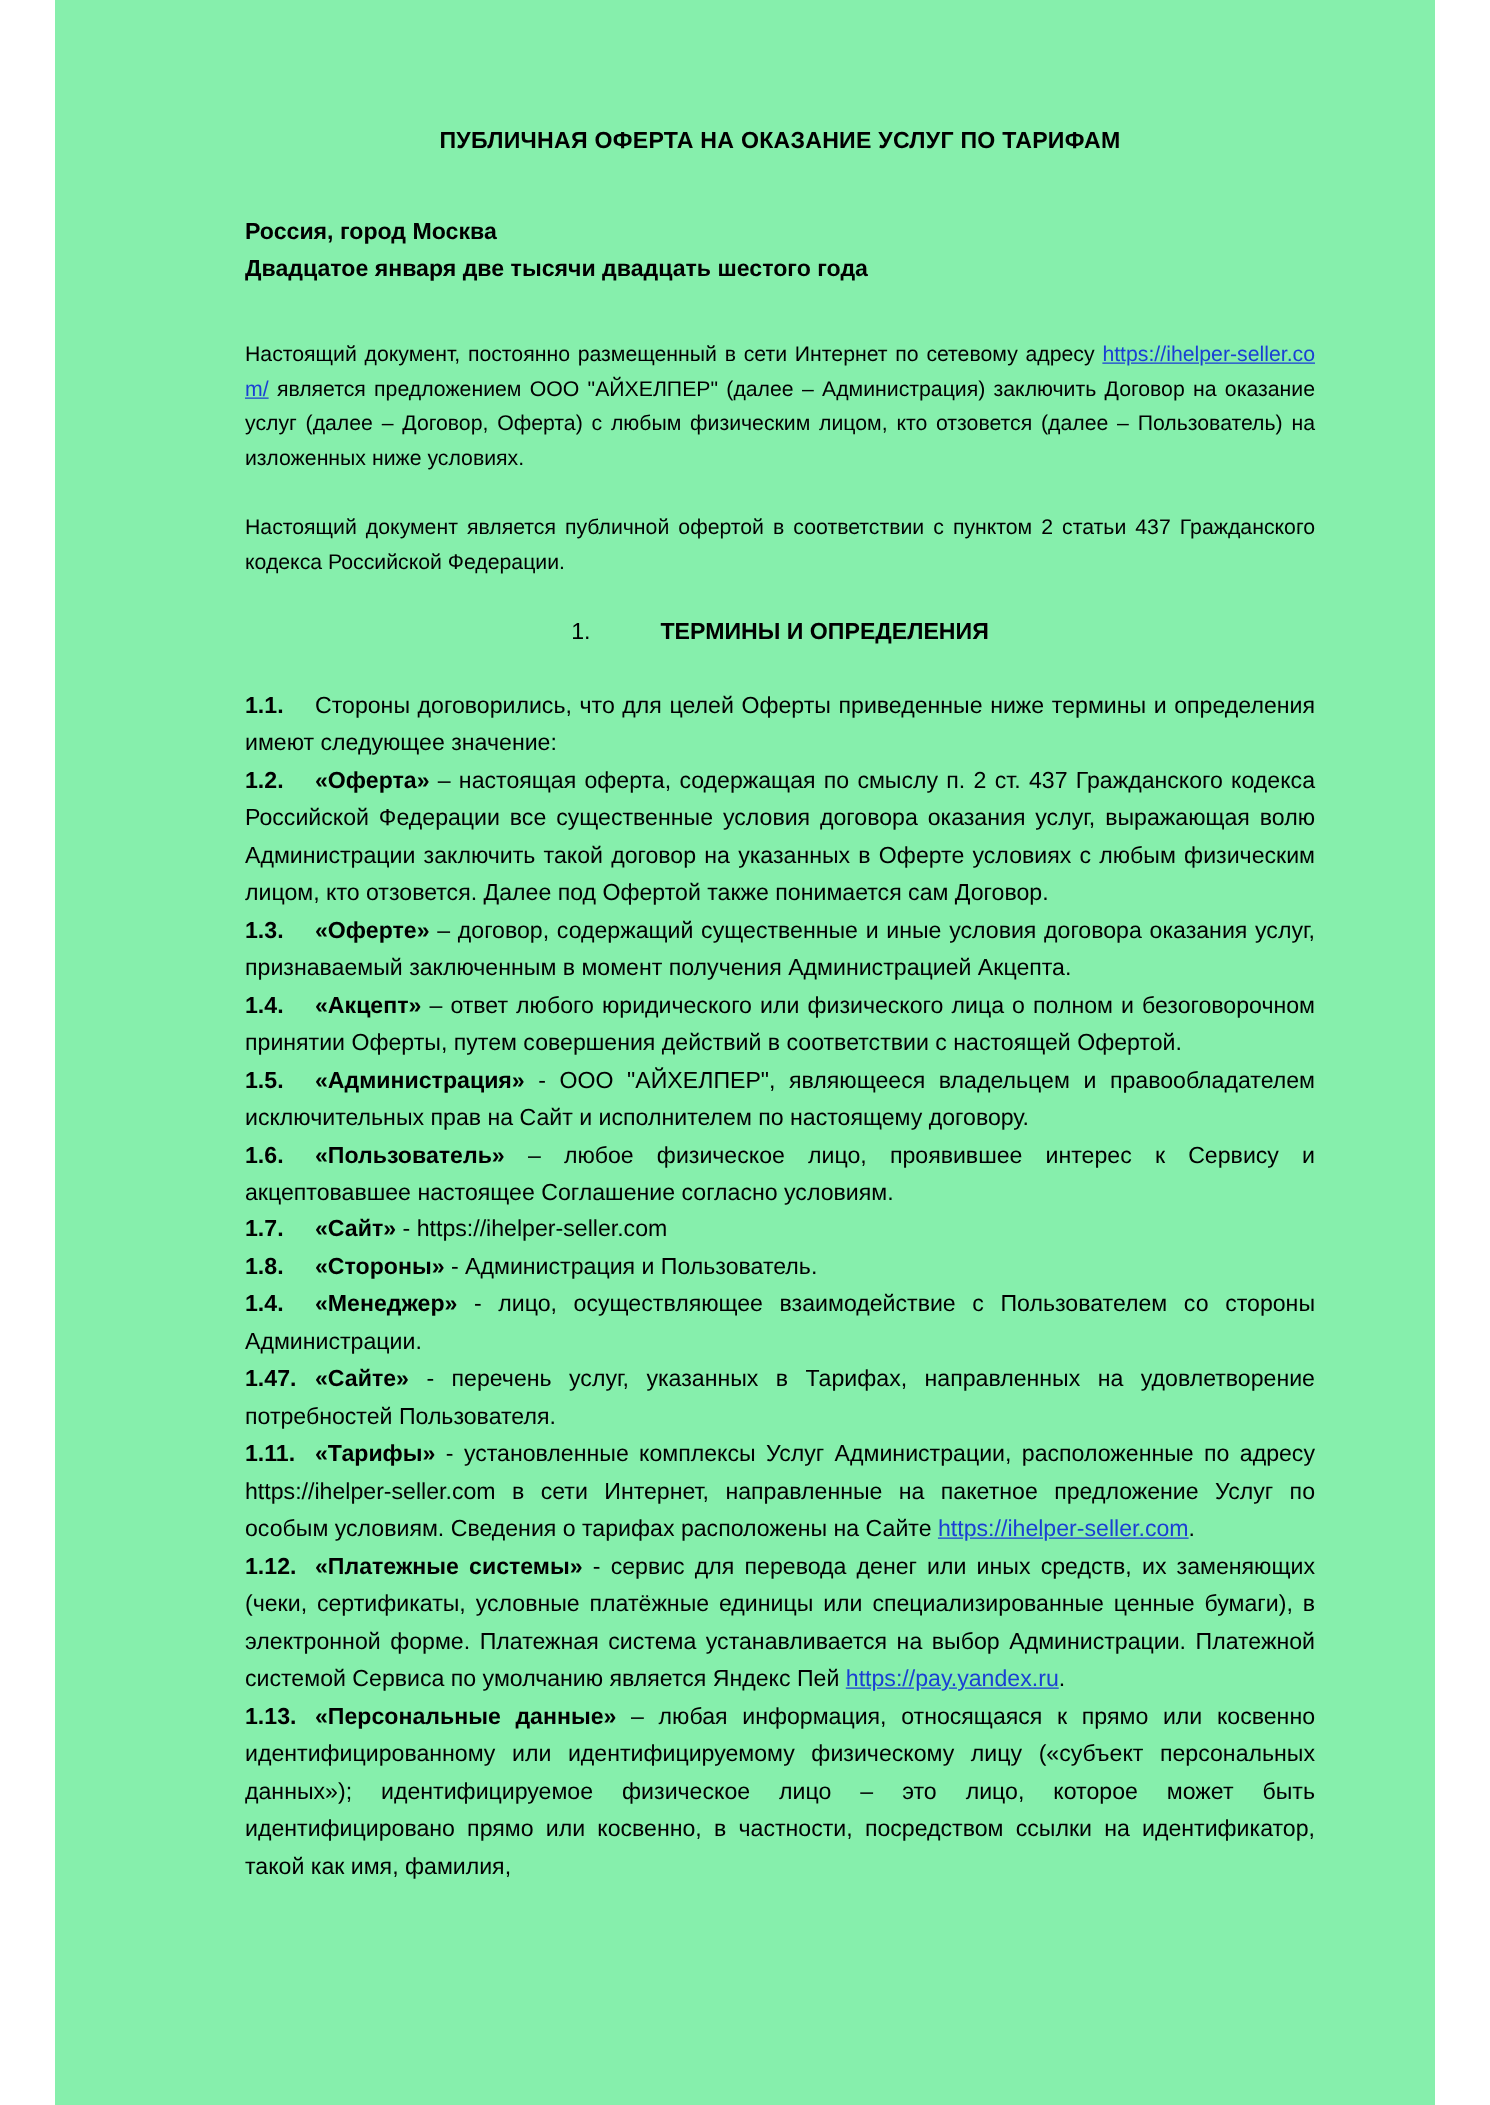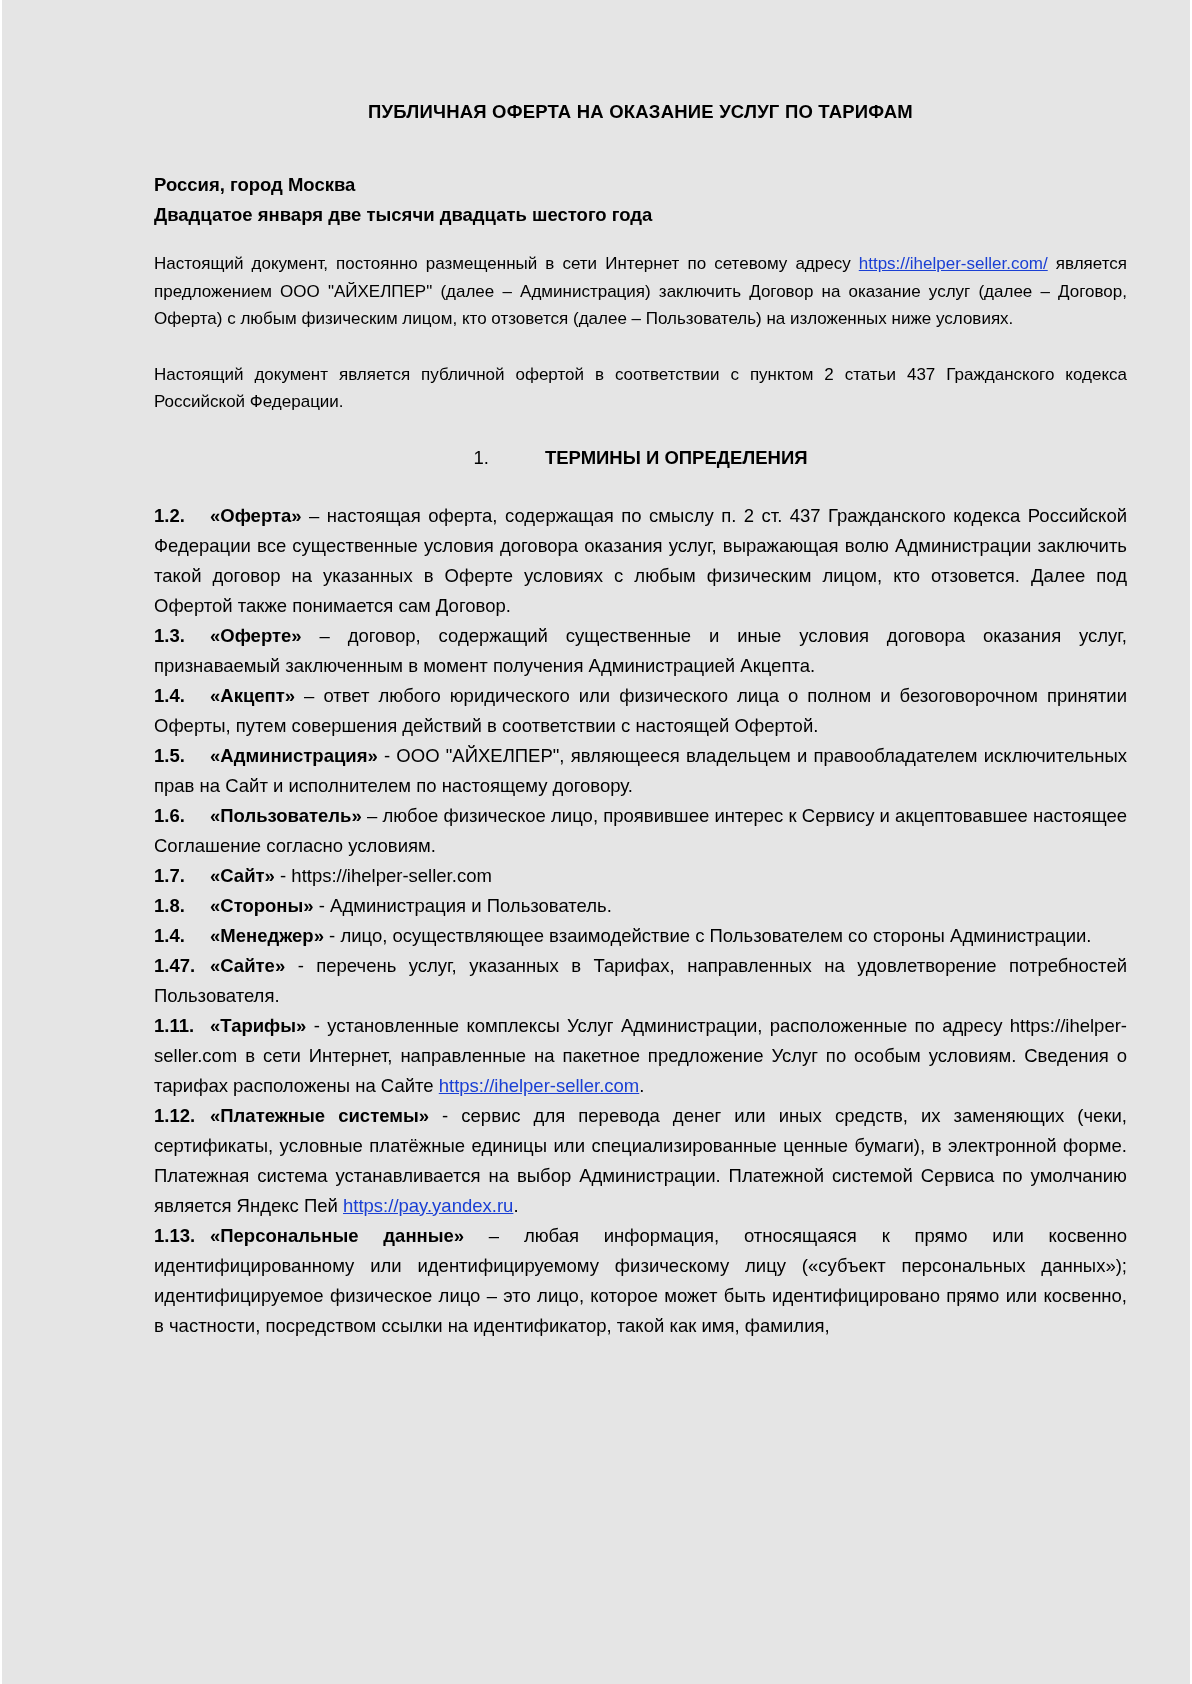--- a/index.html
+++ b/index.html
@@ -5,45 +5,45 @@
   html, body {
     margin: 0;
     padding: 0;
     background: #ffffff;
   }
   body {
     font-family: "Liberation Sans", sans-serif;
     color: #000000;
   }
   .page {
-    width: 1188px;
+    width: 1104px;
     min-height: 1684px;
     box-sizing: border-box;
-    background: #e5e5e5;
+    background: #86efac;
     margin: 0 auto;
     position: relative;
-    padding: 100px 63px 40px 152px;
+    padding: 100px 96px 40px 152px;
   }
   .doc-title {
     text-align: center;
     font-weight: bold;
     font-size: 18.5px;
     letter-spacing: 0.2px;
     margin: 0 0 46px 0;
     line-height: 1.3;
   }
   .place-line, .date-line {
     font-weight: bold;
     font-size: 18.5px;
     line-height: 1.62;
     margin: 0;
     text-align: left;
   }
   .date-line {
-    margin-bottom: 20px;
+    margin-bottom: 40px;
   }
   p.body-par {
     text-align: justify;
     text-justify: inter-word;
     font-size: 17px;
     line-height: 1.62;
     margin: 0 0 28px 0;
   }
   .section-heading {
     text-align: center;
@@ -97,20 +97,21 @@
 
   <div class="place-line">Россия, город Москва</div>
   <div class="date-line">Двадцатое января две тысячи двадцать шестого года</div>
 
   <p class="body-par"><span>Настоящий документ, постоянно размещенный в сети Интернет по сетевому адресу </span><a class="doc-link" href="#">https://ihelper-seller.com/</a><span> является предложением ООО "АЙХЕЛПЕР" (далее – Администрация) заключить Договор на оказание услуг  (далее – Договор, Оферта) с любым физическим лицом, кто отзовется (далее – Пользователь) на изложенных ниже условиях.</span></p>
 
   <p class="body-par">Настоящий документ является публичной офертой в соответствии с пунктом 2 статьи 437 Гражданского кодекса Российской Федерации.</p>
 
   <div class="section-heading"><span class="sec-num">1.</span><span class="sec-gap"></span><span>ТЕРМИНЫ И ОПРЕДЕЛЕНИЯ</span></div>
 
+  <p class="clause"><span class="num">1.1.</span><span>Стороны договорились, что для целей Оферты приведенные ниже термины и определения имеют следующее значение:</span></p>
 
   <p class="clause"><span class="num">1.2.</span><span class="term">«Оферта»</span><span> – настоящая оферта, содержащая по смыслу п. 2 ст. 437 Гражданского кодекса Российской Федерации все существенные условия договора оказания услуг, выражающая волю Администрации заключить такой договор на указанных в Оферте условиях с любым физическим лицом, кто отзовется. Далее под Офертой также понимается сам Договор.</span></p>
 
   <p class="clause"><span class="num">1.3.</span><span class="term">«Оферте»</span><span> – договор, содержащий существенные и иные условия договора оказания услуг, признаваемый заключенным в момент получения Администрацией Акцепта.</span></p>
 
   <p class="clause"><span class="num">1.4.</span><span class="term">«Акцепт»</span><span> – ответ любого юридического или физического лица о полном и безоговорочном принятии Оферты, путем совершения действий в соответствии с настоящей Офертой.</span></p>
 
   <p class="clause"><span class="num">1.5.</span><span class="term">«Администрация»</span><span> - ООО "АЙХЕЛПЕР", являющееся владельцем и правообладателем исключительных прав на Сайт и исполнителем по настоящему договору.</span></p>
 
   <p class="clause"><span class="num">1.6.</span><span class="term">«Пользователь»</span><span> – любое физическое лицо, проявившее интерес к Сервису и акцептовавшее настоящее Соглашение согласно условиям.</span></p>

